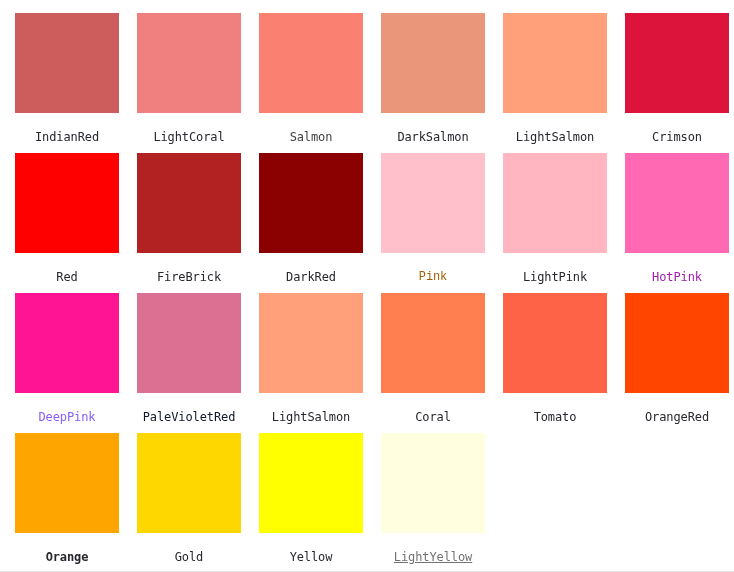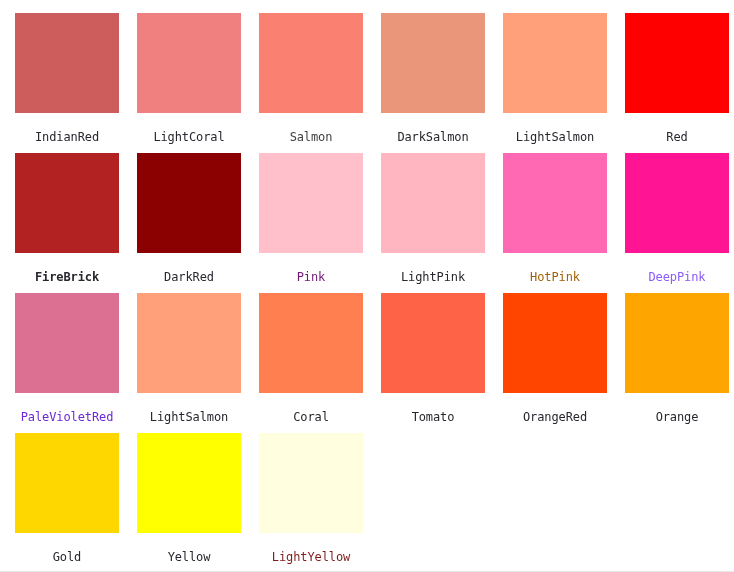--- a/index.html
+++ b/index.html
@@ -80,77 +80,81 @@
     </div>
     <div class="swatch-cell">
       <div class="swatch-chip" style="background-color: rgb(233, 150, 122);"></div>
       <div class="swatch-label" style="color: rgb(39, 39, 47);">DarkSalmon</div>
     </div>
     <div class="swatch-cell">
       <div class="swatch-chip" style="background-color: rgb(255, 160, 122);"></div>
       <div class="swatch-label" style="color: rgb(39, 39, 47);">LightSalmon</div>
     </div>
     <div class="swatch-cell">
+      <div class="swatch-chip" style="background-color: rgb(220, 20, 60);"></div>
+      <div class="swatch-label" style="color: rgb(39, 39, 47);">Crimson</div>
+    </div>
+    <div class="swatch-cell">
       <div class="swatch-chip" style="background-color: rgb(255, 0, 0);"></div>
       <div class="swatch-label" style="color: rgb(39, 39, 47);">Red</div>
     </div>
     <div class="swatch-cell">
       <div class="swatch-chip" style="background-color: rgb(178, 34, 34);"></div>
-      <div class="swatch-label" style="color: rgb(39, 39, 47); font-weight: bold;">FireBrick</div>
+      <div class="swatch-label" style="color: rgb(39, 39, 47);">FireBrick</div>
     </div>
     <div class="swatch-cell">
       <div class="swatch-chip" style="background-color: rgb(139, 0, 0);"></div>
       <div class="swatch-label" style="color: rgb(39, 39, 47); text-align: right;">DarkRed</div>
     </div>
     <div class="swatch-cell">
       <div class="swatch-chip" style="background-color: rgb(255, 192, 203);"></div>
-      <div class="swatch-label" style="color: #701a75;">Pink</div>
+      <div class="swatch-label" style="color: #a16207; font-family: Liberation Mono, monospace;">Pink</div>
     </div>
     <div class="swatch-cell">
       <div class="swatch-chip" style="background-color: rgb(255, 182, 193);"></div>
       <div class="swatch-label" style="color: rgb(39, 39, 47);">LightPink</div>
     </div>
     <div class="swatch-cell">
       <div class="swatch-chip" style="background-color: rgb(255, 105, 180);"></div>
-      <div class="swatch-label" style="color: #a16207;">HotPink</div>
+      <div class="swatch-label" style="color: #a21caf;">HotPink</div>
     </div>
     <div class="swatch-cell">
       <div class="swatch-chip" style="background-color: rgb(255, 20, 147);"></div>
       <div class="swatch-label" style="color: #8b5cf6;">DeepPink</div>
     </div>
     <div class="swatch-cell">
       <div class="swatch-chip" style="background-color: rgb(219, 112, 147);"></div>
-      <div class="swatch-label" style="color: #6d28d9;">PaleVioletRed</div>
+      <div class="swatch-label" style="color: #0f172a;">PaleVioletRed</div>
     </div>
     <div class="swatch-cell">
       <div class="swatch-chip" style="background-color: rgb(255, 160, 122);"></div>
       <div class="swatch-label" style="color: rgb(39, 39, 47);">LightSalmon</div>
     </div>
     <div class="swatch-cell">
       <div class="swatch-chip" style="background-color: rgb(255, 127, 80);"></div>
       <div class="swatch-label" style="color: rgb(39, 39, 47);">Coral</div>
     </div>
     <div class="swatch-cell">
       <div class="swatch-chip" style="background-color: rgb(255, 99, 71);"></div>
       <div class="swatch-label" style="color: rgb(39, 39, 47);">Tomato</div>
     </div>
     <div class="swatch-cell">
       <div class="swatch-chip" style="background-color: rgb(255, 69, 0);"></div>
       <div class="swatch-label" style="color: rgb(39, 39, 47);">OrangeRed</div>
     </div>
     <div class="swatch-cell">
       <div class="swatch-chip" style="background-color: rgb(255, 165, 0);"></div>
-      <div class="swatch-label" style="color: rgb(39, 39, 47);">Orange</div>
+      <div class="swatch-label" style="color: rgb(39, 39, 47); font-weight: bold;">Orange</div>
     </div>
     <div class="swatch-cell">
       <div class="swatch-chip" style="background-color: rgb(255, 215, 0);"></div>
       <div class="swatch-label" style="color: rgb(39, 39, 47);">Gold</div>
     </div>
     <div class="swatch-cell">
       <div class="swatch-chip" style="background-color: rgb(255, 255, 0);"></div>
       <div class="swatch-label" style="color: rgb(39, 39, 47);">Yellow</div>
     </div>
     <div class="swatch-cell">
       <div class="swatch-chip" style="background-color: rgb(255, 255, 224);"></div>
-      <div class="swatch-label" style="color: #7f1d1d;">LightYellow</div>
+      <div class="swatch-label" style="color: #737373; text-decoration: underline;">LightYellow</div>
     </div>
   </div>
 <div id="bottom-rule" style="background: rgb(232, 232, 232);"></div>
 
 </body></html>

